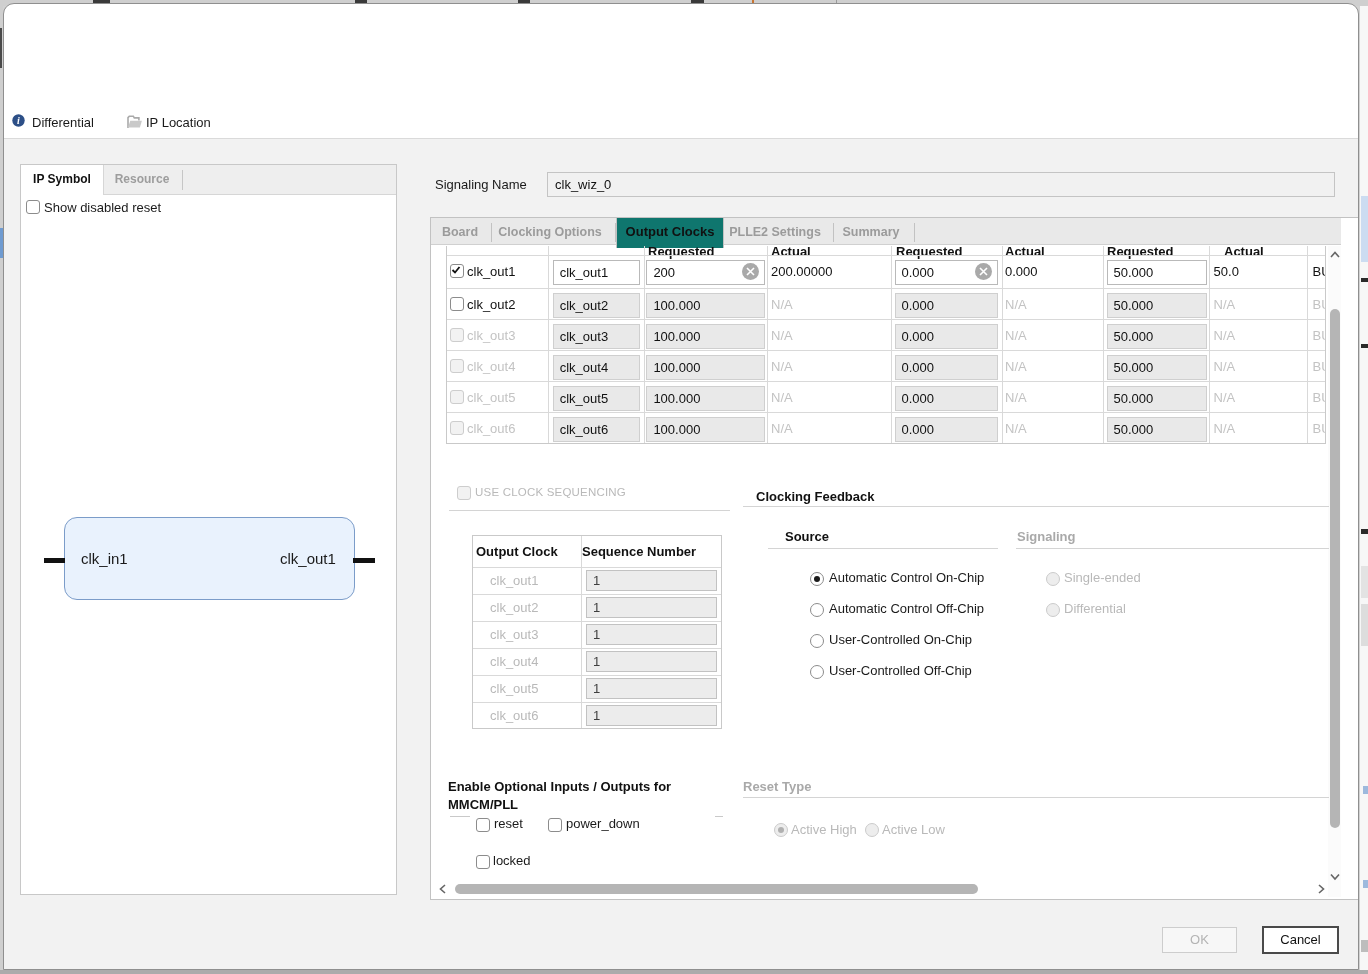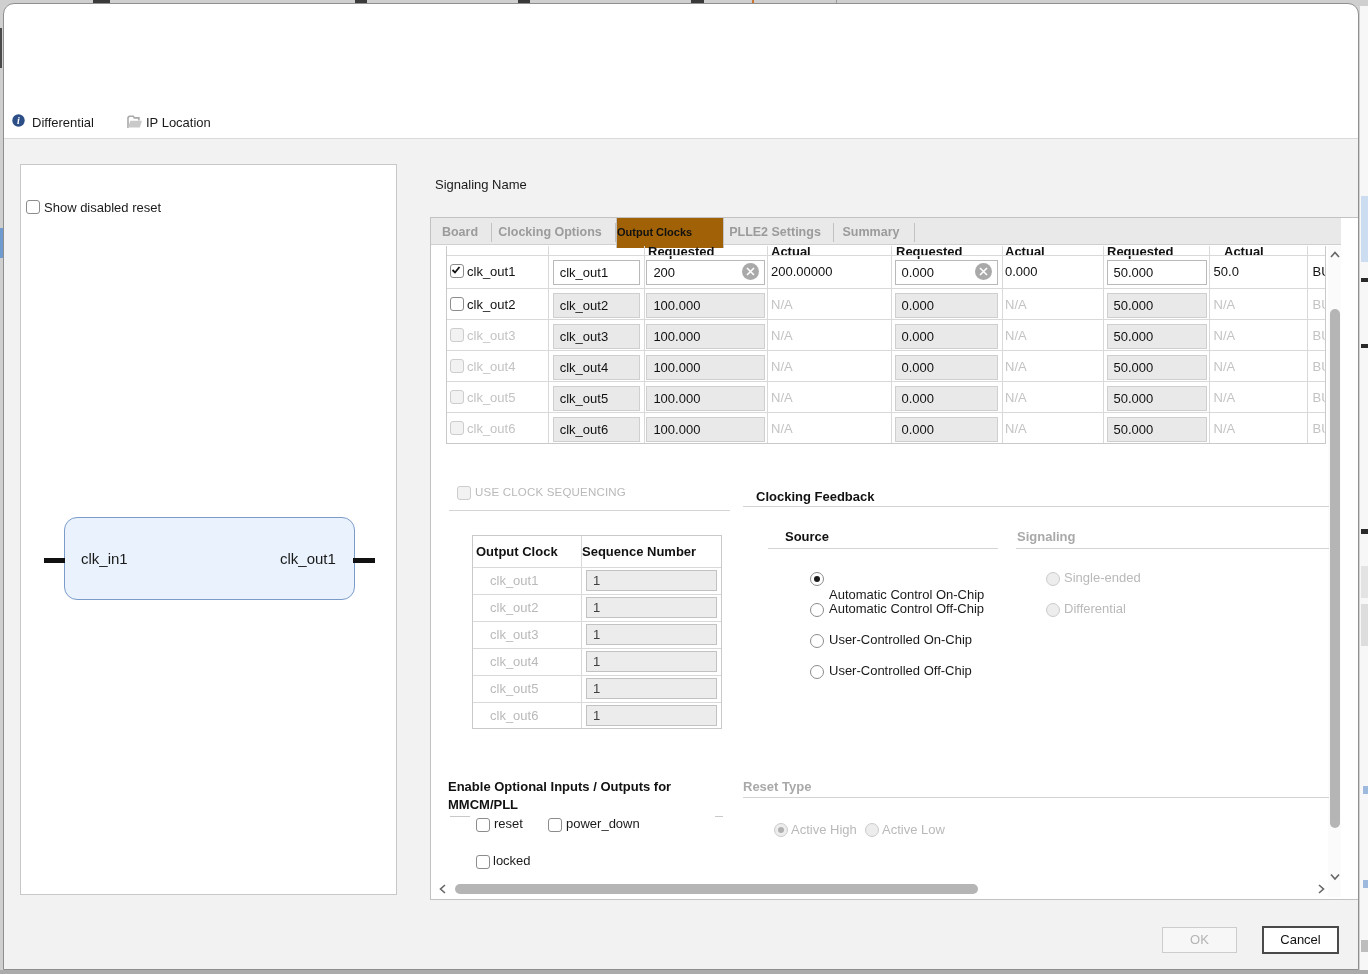--- a/index.html
+++ b/index.html
@@ -44,23 +44,23 @@
   #compname-in{position:absolute;left:543px;top:33px;width:788px;height:25px;
                background:#f1f1f1;border:1px solid #c4c4c4;box-sizing:border-box;
                font-size:13px;color:#111;line-height:23px;padding-left:7px;}
   #tabpanel{position:absolute;left:426px;top:78px;width:1088px;height:683px;
             background:#fff;border:1px solid #c2c2c2;box-sizing:border-box;}
   #tp-strip{position:absolute;left:0;top:0;width:910px;height:27px;background:#e9e9e9;
             border-bottom:1px solid #d0d0d0;box-sizing:border-box;}
   .tp-tab{position:absolute;top:0;height:29px;white-space:nowrap;overflow:hidden;font-size:12.5px;font-weight:bold;color:#9b9b9b;
           line-height:28px;text-align:center;}
   .tp-sep{position:absolute;top:5px;height:19px;width:1px;background:#c2c2c2;}
-  #tp-active{position:absolute;left:185px;top:0;width:108px;height:30px;background:#a16207;
+  #tp-active{position:absolute;left:185px;top:0;width:108px;height:30px;background:#0f766e;
              border-left:1px solid #c2c2c2;border-right:1px solid #c2c2c2;box-sizing:border-box;
-             font-size:11px;font-weight:bold;color:#111;line-height:28px;text-align:left;}
+             font-size:13px;font-weight:bold;color:#111;line-height:28px;text-align:center;}
   
   #mt{position:absolute;left:15px;top:0px;width:880px;height:198px;overflow:hidden;
       border:1px solid #c9c9c9;border-top:none;box-sizing:border-box;}
   .mtrow{position:absolute;left:0;width:880px;height:31px;border-top:1px solid #d9d9d9;box-sizing:border-box;}
   .mtv{position:absolute;top:0;width:1px;height:198px;background:#d9d9d9;}
   .min{position:absolute;background:#fff;border:1px solid #b9b9b9;box-sizing:border-box;
        font-size:13px;color:#111;line-height:24px;padding-left:6px;height:25px;top:4px;}
   .min.dis{background:#e9e9e9;border-color:#cfcfcf;}
   .mtx{position:absolute;font-size:13px;color:#111;line-height:31px;}
   .mtxg{position:absolute;font-size:13px;color:#c3c3c3;line-height:31px;}
@@ -120,30 +120,36 @@
       </svg>
       <div class="lbl" style="left:28px;top:12px;">Differential</div>
       <svg class="abs" style="left:123px;top:12px;" width="16" height="14" viewBox="0 0 16 14">
         <path d="M1 13 V2.6 L2.3 1.2 H6.3 L7.3 2.9 H11.9 V5.6" stroke="#a9a9a9" stroke-width="1.6" fill="none"></path>
         <path d="M3.3 5.8 L14.9 5.8 L12.9 12.6 L1 12.6 Z" fill="#c9c9c9"></path>
       </svg>
       <div class="lbl" style="left:142px;top:12px;">IP Location</div>
     </div>
     <div id="dlgbody">
       <div id="leftpanel">
+        <div id="lp-tabs">
+          <div id="lp-tab1">IP Symbol</div>
+          <div id="lp-tab2">Resource</div>
+          <div style="position:absolute;left:161px;top:5px;width:1px;height:20px;background:#c6c6c6;"></div>
+        </div>
         <div class="cb" style="left:5px;top:35px;"></div>
         <div class="lbl" style="left:23px;top:35px;">Show disabled reset</div>
 
         <div class="abs" style="left:43px;top:352px;width:291px;height:83px;background:#e9f2fd;border:1px solid #7b9cc9;border-radius:13px;box-sizing:border-box;"></div>
         <div class="abs" style="left:22.5px;top:392.5px;width:21px;height:5.5px;background:#111;"></div>
         <div class="abs" style="left:331.5px;top:392.5px;width:22px;height:5.5px;background:#111;"></div>
         <div class="lbl" style="left:60px;top:385px;font-size:15px;">clk_in1</div>
         <div class="lbl" style="left:259px;top:385px;font-size:15px;">clk_out1</div>
       </div>
       <div class="lbl" style="left:431px;top:38px;">Signaling Name</div>
+      <div id="compname-in">clk_wiz_0</div>
       <div id="tabpanel">
         <div id="tp-strip">
           <div class="tp-tab" style="left:2px;width:54px;">Board</div>
           <div class="tp-sep" style="left:60px;"></div>
           <div class="tp-tab" style="left:63px;width:112px;">Clocking Options</div>
           <div class="tp-sep" style="left:184px;"></div>
           <div class="tp-tab" style="left:290px;width:108px;">PLLE2 Settings</div>
           <div class="tp-sep" style="left:402px;"></div>
           <div class="tp-tab" style="left:406px;width:68px;">Summary</div>
           <div class="tp-sep" style="left:483px;"></div>
@@ -305,21 +311,21 @@
               </div>
             </div>
 
           <div class="shead" style="left:325px;top:243.5px;">Clocking Feedback</div>
           <div class="rule" style="left:312px;top:260px;width:586px;"></div>
           <div class="shead" style="left:354px;top:283px;">Source</div>
           <div class="rule" style="left:337px;top:302px;width:230px;"></div>
           <div class="sheadg" style="left:586px;top:283px;">Signaling</div>
           <div class="rule" style="left:585px;top:302px;width:313px;"></div>
           <div class="rad sel" style="left:379px;top:326px;"></div>
-          <div class="lbl" style="left:398px;top:324px;margin-top:17px;">Automatic Control On-Chip</div>
+          <div class="lbl" style="left:398px;top:324px;">Automatic Control On-Chip</div>
           <div class="rad" style="left:379px;top:357px;"></div>
           <div class="lbl" style="left:398px;top:355px;">Automatic Control Off-Chip</div>
           <div class="rad" style="left:379px;top:388px;"></div>
           <div class="lbl" style="left:398px;top:386px;">User-Controlled On-Chip</div>
           <div class="rad" style="left:379px;top:419px;"></div>
           <div class="lbl" style="left:398px;top:417px;">User-Controlled Off-Chip</div>
           <div class="rad dis" style="left:615px;top:326px;"></div>
           <div class="lblg" style="left:633px;top:324px;">Single-ended</div>
           <div class="rad dis" style="left:615px;top:357px;"></div>
           <div class="lblg" style="left:633px;top:355px;">Differential</div>

